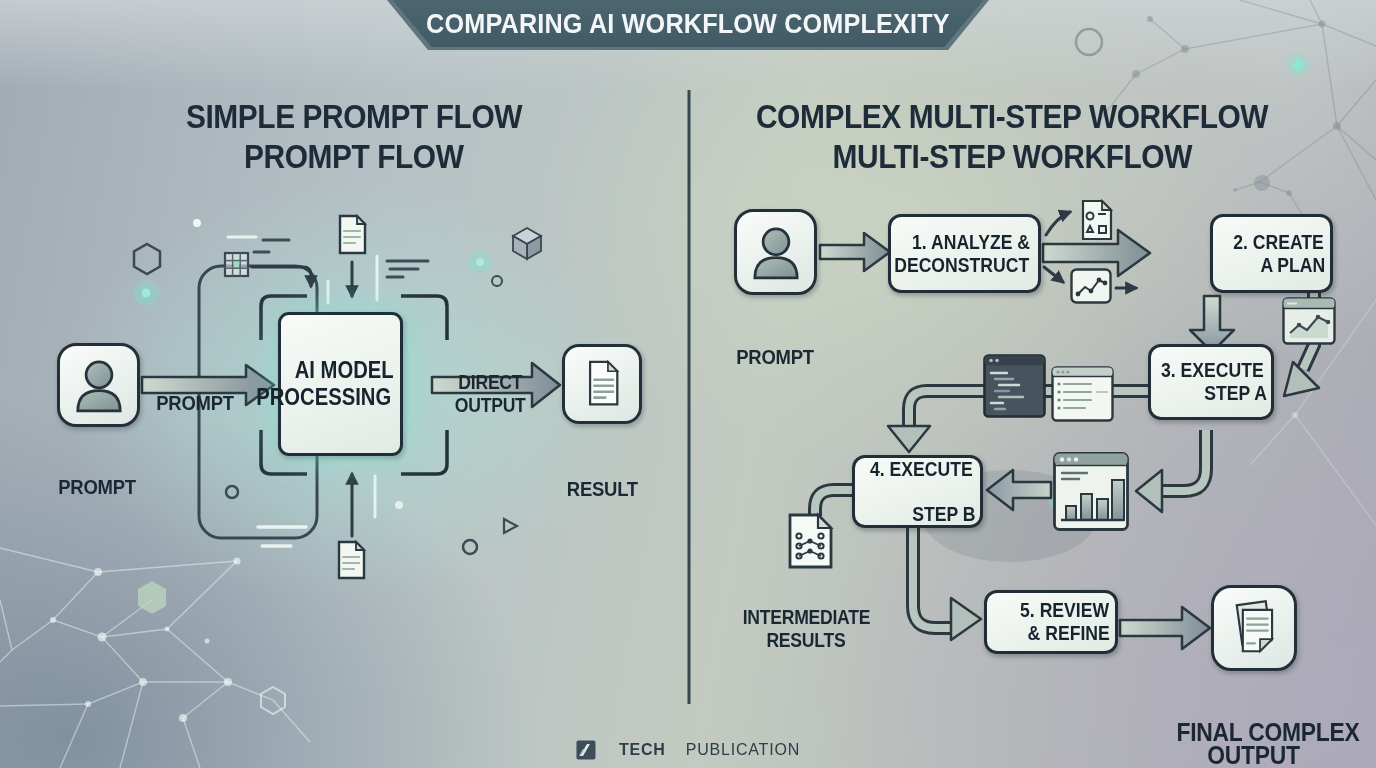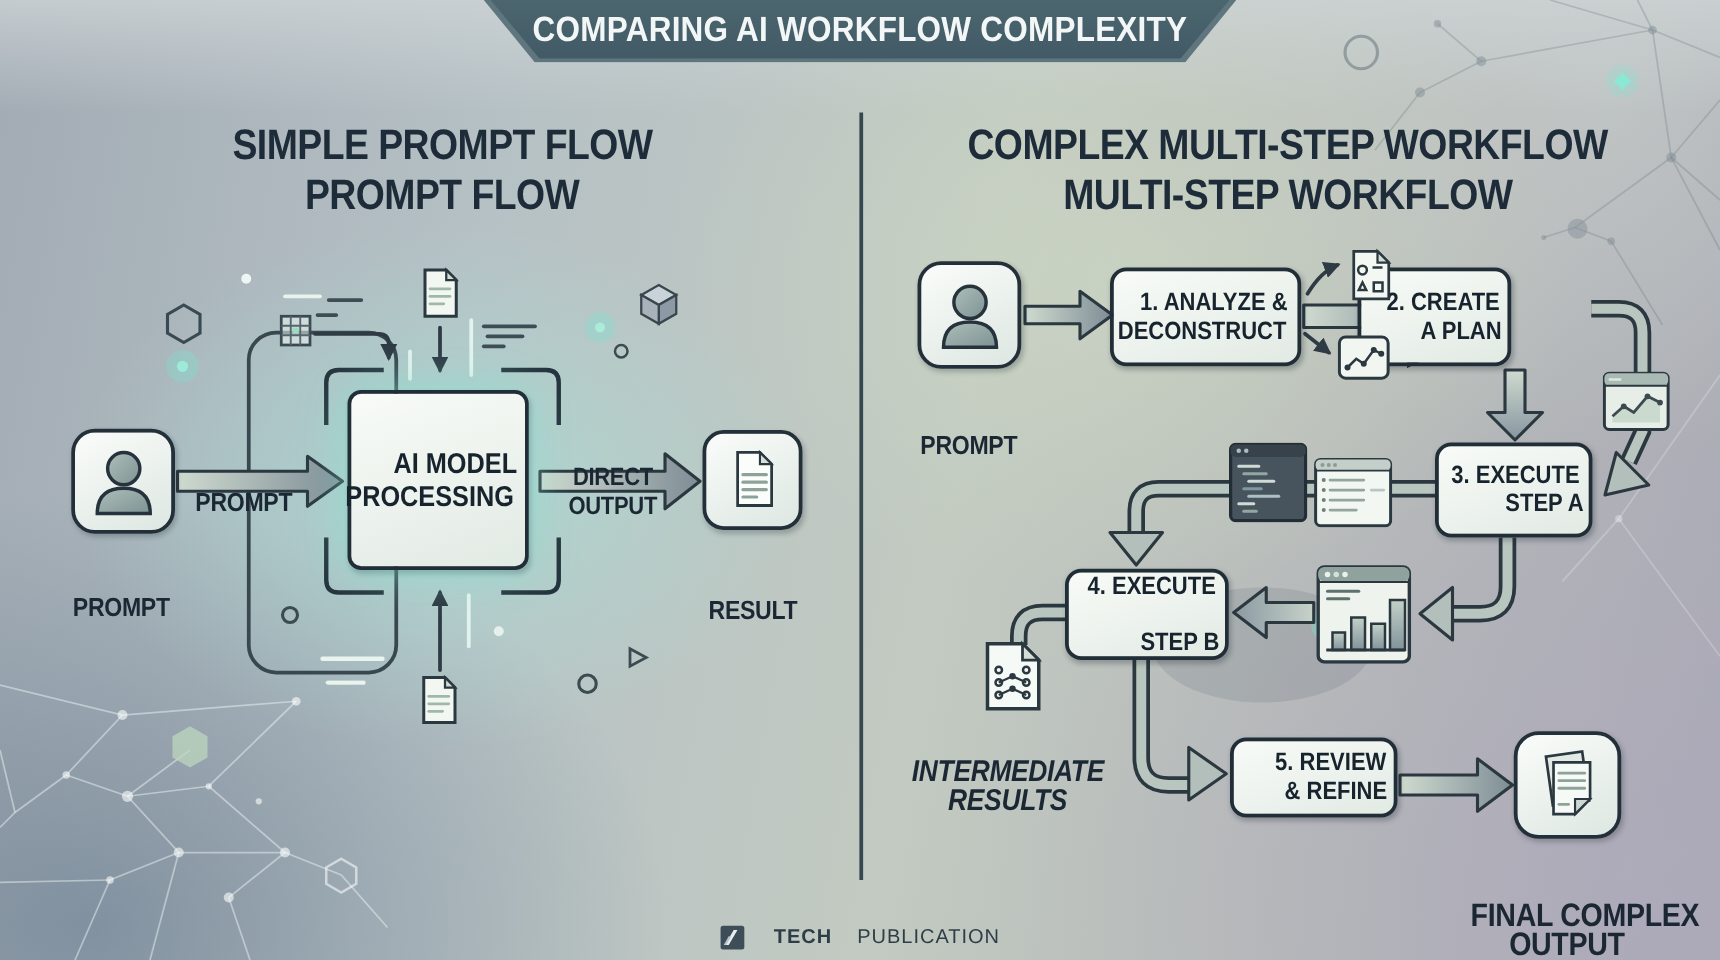--- a/index.html
+++ b/index.html
@@ -234,21 +234,21 @@
   <div class="abs" id="banner-outer">
     <div id="banner-inner">
       <span class="t">COMPARING AI WORKFLOW COMPLEXITY</span>
     </div>
   </div>
 
   <div class="abs heading" style="left:0; top:96px;margin-left:10px;">
     <div><span class="cond">SIMPLE PROMPT FLOW</span></div>
     <div><span class="cond">PROMPT FLOW</span></div>
   </div>
-  <div class="abs heading" style="left:686px; top:96px;">
+  <div class="abs heading" style="left:668px; top:96px;">
     <div><span class="cond">COMPLEX MULTI-STEP WORKFLOW</span></div>
     <div><span class="cond">MULTI-STEP WORKFLOW</span></div>
   </div>
 
   <div class="abs iconCard" style="left:57px; top:343px; width:83px; height:84px;">
     <svg width="70" height="70" viewBox="0 0 76 76">
       <defs>
           <linearGradient id="pg" x1="0" y1="0" x2="1" y2="1">
         <stop offset="0" stop-color="#aebfba"></stop>
             <stop offset="1" stop-color="#7d9293"></stop>
@@ -258,21 +258,21 @@
       <path d="M15,66 Q15,44 38,44 Q61,44 61,66 Z" fill="url(#pg)" stroke="#27333c" stroke-width="3"></path>
     </svg>
   </div>
   <div class="abs lbl" style="left:27px; top:431px; width:140px;">
     <span class="cond">PROMPT</span>
   </div>
   <div class="abs lbl" style="left:130px; top:347px; width:130px;">
     <span class="cond">PROMPT</span>
   </div>
 
-  <div class="abs fbox" style="left:278px; top:312px; width:145px; height:144px; border-radius:11px; box-shadow:0 0 34px rgba(135,225,208,0.65), 1.5px 2.5px 4px rgba(25,35,45,0.28);">
+  <div class="abs fbox" style="left:278px; top:312px; width:125px; height:144px; border-radius:11px; box-shadow:0 0 34px rgba(135,225,208,0.65), 1.5px 2.5px 4px rgba(25,35,45,0.28);">
     <span class="cond ln" style="font-size:23px; line-height:27px;">AI MODEL</span>
     <span class="cond ln" style="font-size:23px; line-height:27px;">PROCESSING</span>
   </div>
 
   <div class="abs lbl" style="left:425px; top:327px; width:130px; font-size:20px;">
     <div><span class="cond">DIRECT</span></div>
     <div><span class="cond">OUTPUT</span></div>
   </div>
 
   <div class="abs iconCard" style="left:562px; top:344px; width:80px; height:80px; border-radius:17px;">
@@ -333,25 +333,25 @@
     </svg>
   </div>
   <div class="abs lbl" style="left:705px; top:301px; width:140px;">
     <span class="cond">PROMPT</span>
   </div>
 
   <div class="abs fbox" style="left:888px; top:214px; width:153px; height:79px;">
     <span class="cond ln">1. ANALYZE &amp;</span>
     <span class="cond ln">DECONSTRUCT</span>
   </div>
-  <div class="abs fbox" style="left:1086px; top:214px; width:123px; height:79px;">
+  <div class="abs fbox" style="left:1210px; top:214px; width:123px; height:79px;">
     <span class="cond ln">2. CREATE</span>
     <span class="cond ln">A PLAN</span>
   </div>
-  <div class="abs fbox" style="left:1148px; top:354px; width:126px; height:76px;">
+  <div class="abs fbox" style="left:1148px; top:344px; width:126px; height:76px;">
     <span class="cond ln">3. EXECUTE</span>
     <span class="cond ln">STEP A</span>
   </div>
   <div class="abs fbox" style="left:852px; top:455px; width:131px; height:73px;gap:22px;">
     <span class="cond ln">4. EXECUTE</span>
     <span class="cond ln">STEP B</span>
   </div>
   <div class="abs fbox" style="left:984px; top:590px; width:134px; height:64px;">
     <span class="cond ln">5. REVIEW</span>
     <span class="cond ln">&amp; REFINE</span>
@@ -470,21 +470,21 @@
           <circle cx="13" cy="35" r="2.6"></circle>
           <circle cx="13" cy="45" r="2.6"></circle>
         <circle cx="35" cy="25" r="2.6"></circle>
           <circle cx="35" cy="35" r="2.6"></circle>
           <circle cx="35" cy="45" r="2.6"></circle>
       </g>
       <circle cx="24" cy="30" r="2.6" fill="#2b3840"></circle>
         <circle cx="24" cy="40" r="2.6" fill="#2b3840"></circle>
     </svg>
   </div>
-  <div class="abs lbl" style="left:716px; top:562px; width:180px; font-size:24px;font-style:italic;">
+  <div class="abs lbl" style="left:716px; top:562px; width:180px; font-size:20px;">
     <div><span class="cond">INTERMEDIATE</span></div>
     <div><span class="cond">RESULTS</span></div>
   </div>
 
   <div class="abs iconCard" style="left:1211px; top:585px; width:86px; height:86px; border-radius:20px;">
     <svg width="74" height="74" viewBox="0 0 86 86">
       <rect x="26" y="14" width="34" height="46" fill="#e3eae5" stroke="#2b3840" stroke-width="2.5" transform="rotate(-8 43 37)"></rect>
       <path d="M30,22 H64 V56 L50,70 H30 Z" fill="#f6faf6" stroke="#2b3840" stroke-width="2.5"></path>
       <path d="M64,56 L50,70 L50,56 Z" fill="#cdd8d2" stroke="#2b3840" stroke-width="2"></path>
       <g stroke="#8fa19b" stroke-width="2.6" stroke-linecap="round">

